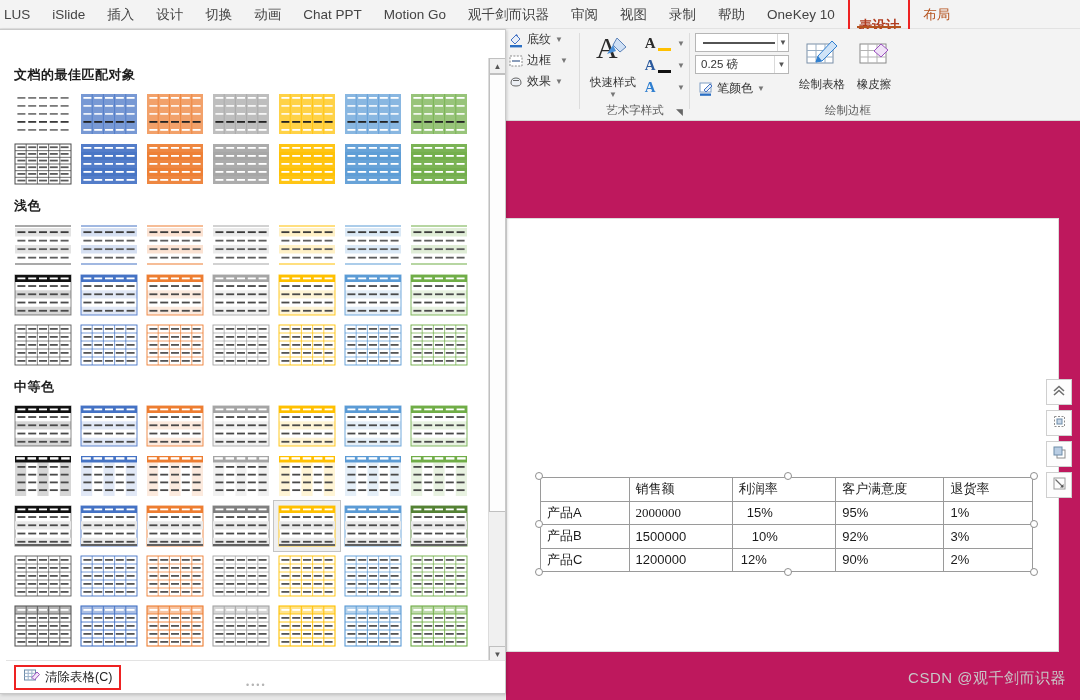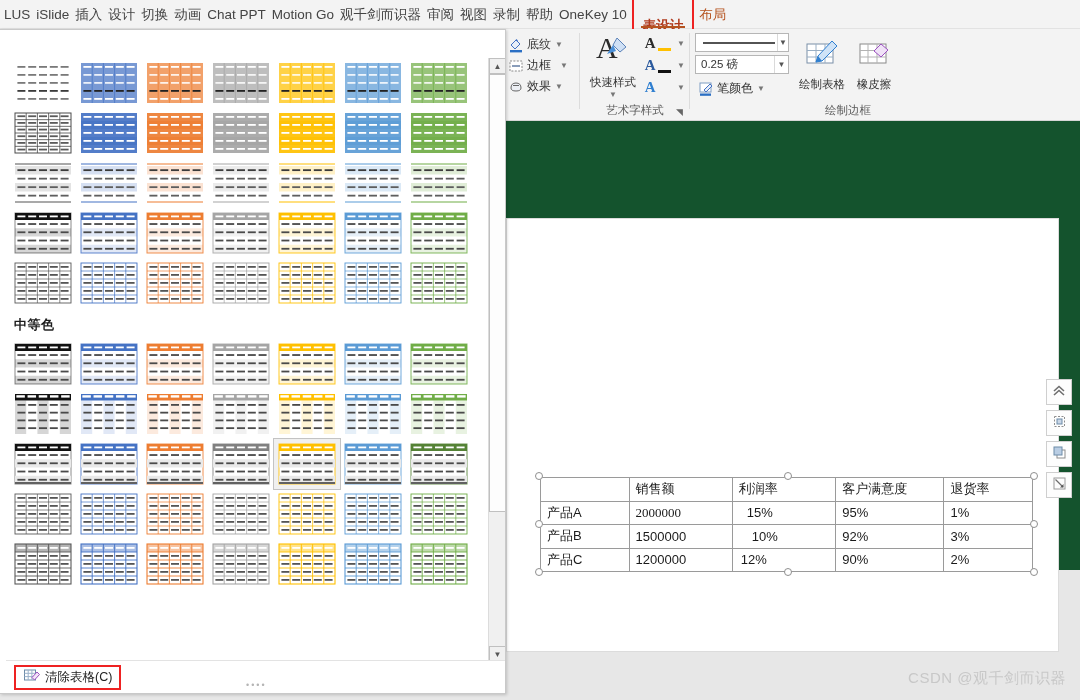--- a/index.html
+++ b/index.html
@@ -13,21 +13,21 @@
   }
 
   
   #menubar{
     position:absolute; left:0; top:0; width:1080px; height:29px;
     background:#f3f3f3;
     display:flex; align-items:center;
     border-bottom:1px solid #e2e2e2;
   }
   .menu-item{
-    font-size:13.5px; color:#444; padding:0 3px; height:27px;
+    font-size:13.5px; color:#444; padding:0 11px; height:27px;
     line-height:27px; white-space:nowrap; cursor:default;
   }
   .menu-item.first{ padding-left:4px; }
   .menu-item.active-tab{
     color:#b03a1e; font-weight:bold;
     border:2px solid #ee2222; padding:16px 9px; height:27px; line-height:23px;
     position:relative; margin:0 2px;
   }
   .menu-item.active-tab::after{
     content:""; position:absolute; left:7px; right:7px; bottom:2px;
@@ -146,22 +146,22 @@
   #clear-btn{
     position:absolute; left:8px; top:4px; height:25px;
     border:2px solid #ee2222; display:flex; align-items:center;
     padding:0 7px; cursor:default;
   }
   #clear-btn .lbl{ font-size:12.5px; color:#222; margin-left:5px; }
   #foot-grip{ position:absolute; left:240px; bottom:3px; font-size:9px; color:#b5b5b5; letter-spacing:2px; }
 
   
   #workarea{
-    position:absolute; left:506px; top:121px; width:574px; height:449px;
-    background:#14532d;
+    position:absolute; left:506px; top:121px; width:574px; height:579px;
+    background:#be185d;
   }
   #slide{
     position:absolute; left:0px; top:97px; width:553px; height:434px;
     background:#fff; border:1px solid #dcdcdc;
   }
 
   
   #tblwrap{
     position:absolute; left:33px; top:258px; width:493px; height:95px;
   }
@@ -208,21 +208,21 @@
     <div class="menu-item"><span>录制</span></div>
     <div class="menu-item"><span>帮助</span></div>
     <div class="menu-item"><span>OneKey 10</span></div>
     <div class="menu-item active-tab"><span>表设计</span></div>
     <div class="menu-item sub-tab"><span>布局</span></div>
   </div>
 
 <div id="ribbon">
 
   <div class="rgroup" id="g-fill">
-    <div class="smallbtn" style="margin-top:5px;font-family:Liberation Serif, serif;">
+    <div class="smallbtn" style="font-family:Liberation Serif, serif;">
       <span class="ic">
         <svg width="16" height="16" viewBox="0 0 16 16">
           <path d="M3 8 L8 3 L12 7 L7 12 Z" fill="#e8eef8" stroke="#4472C4" stroke-width="1"></path>
           <path d="M8 2.5 L9.5 4" stroke="#4472C4" stroke-width="1.3"></path>
           <rect x="2" y="13" width="12" height="2.4" fill="#2b6fc4"></rect>
         </svg>
       </span>
       <span>底纹</span>
       <span class="chev">▼</span>
     </div>
@@ -433,20 +433,21 @@
 <div id="gallery">
 
   <div id="gal-head">
     <div id="gal-all">
       <span>全部</span>
       <span style="font-size:8px; color:#555; margin-left:3px;">▼</span>
     </div>
   </div>
 
   <div id="gal-body">
+      <div class="sec-title">文档的最佳匹配对象</div>
       <div class="trow">
         <div class="tcell">
           <div class="thumb"><svg width="60" height="44" viewBox="0 0 60 44">
               <rect x="4.404" y="5" width="7.992" height="1.8" fill="#7a7a7a"></rect>
               <rect x="15.204" y="5" width="7.992" height="1.8" fill="#7a7a7a"></rect>
               <rect x="26.004" y="5" width="7.992" height="1.8" fill="#7a7a7a"></rect>
               <rect x="36.80400000000001" y="5" width="7.992" height="1.8" fill="#7a7a7a"></rect>
               <rect x="47.604000000000006" y="5" width="7.992" height="1.8" fill="#7a7a7a"></rect>
               <rect x="4.404" y="13" width="7.992" height="1.8" fill="#7a7a7a"></rect>
               <rect x="15.204" y="13" width="7.992" height="1.8" fill="#7a7a7a"></rect>
@@ -906,20 +907,21 @@
               <rect x="36.80400000000001" y="29" width="7.992" height="1.8" fill="#ffffff"></rect>
               <rect x="47.604000000000006" y="29" width="7.992" height="1.8" fill="#ffffff"></rect>
               <rect x="4.404" y="37" width="7.992" height="1.8" fill="#ffffff"></rect>
               <rect x="15.204" y="37" width="7.992" height="1.8" fill="#ffffff"></rect>
               <rect x="26.004" y="37" width="7.992" height="1.8" fill="#ffffff"></rect>
               <rect x="36.80400000000001" y="37" width="7.992" height="1.8" fill="#ffffff"></rect>
               <rect x="47.604000000000006" y="37" width="7.992" height="1.8" fill="#ffffff"></rect>
             </svg></div>
         </div>
       </div>
+      <div class="sec-title">浅色</div>
       <div class="trow">
         <div class="tcell">
           <div class="thumb"><svg width="60" height="44" viewBox="0 0 60 44">
               <line x1="2" y1="3" x2="58" y2="3" stroke="#555" stroke-width="1.2"></line>
               <line x1="2" y1="41" x2="58" y2="41" stroke="#555" stroke-width="1.2"></line>
               <rect x="2" y="5" width="56" height="8.5" fill="rgba(127,127,127,0.22)"></rect>
               <rect x="4.404" y="8.25" width="7.992" height="1.8" fill="#3b3b3b"></rect>
               <rect x="15.204" y="8.25" width="7.992" height="1.8" fill="#3b3b3b"></rect>
               <rect x="26.004" y="8.25" width="7.992" height="1.8" fill="#3b3b3b"></rect>
               <rect x="36.80400000000001" y="8.25" width="7.992" height="1.8" fill="#3b3b3b"></rect>

